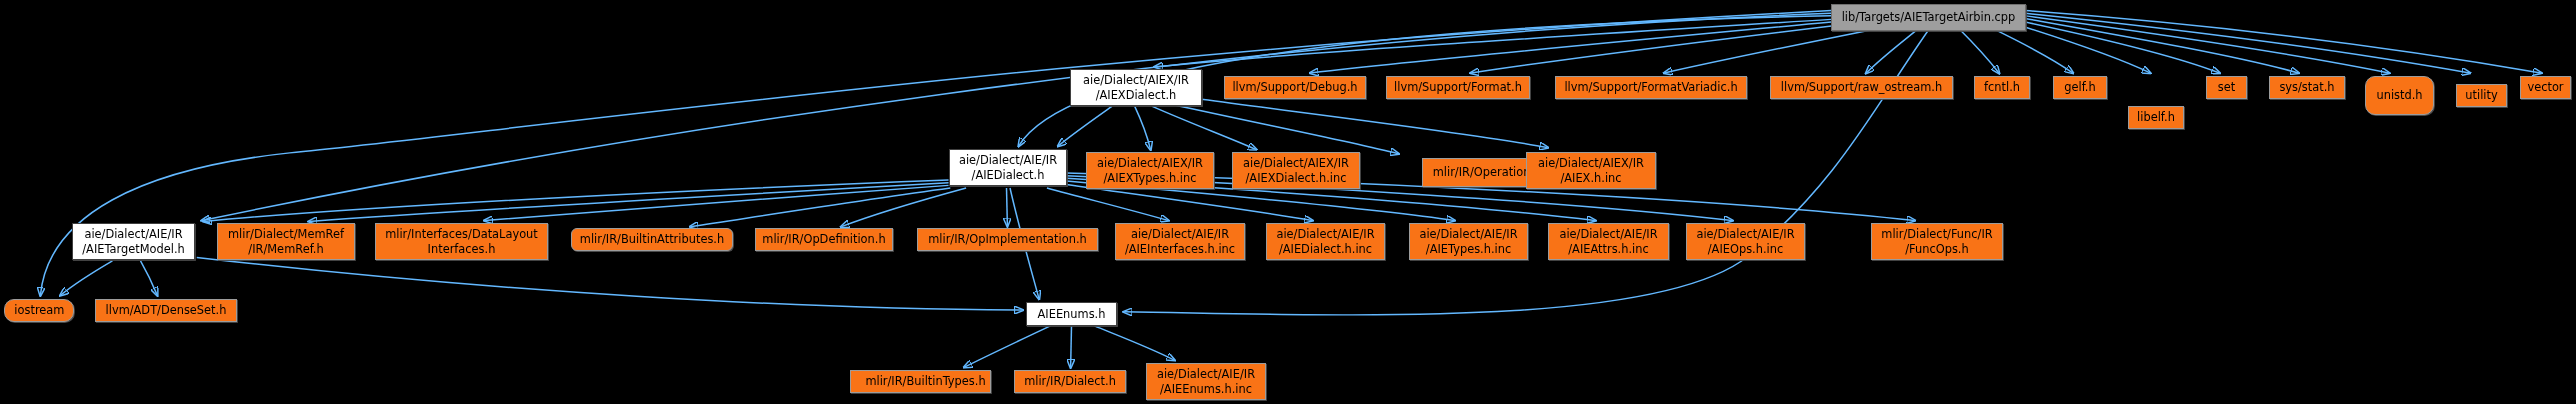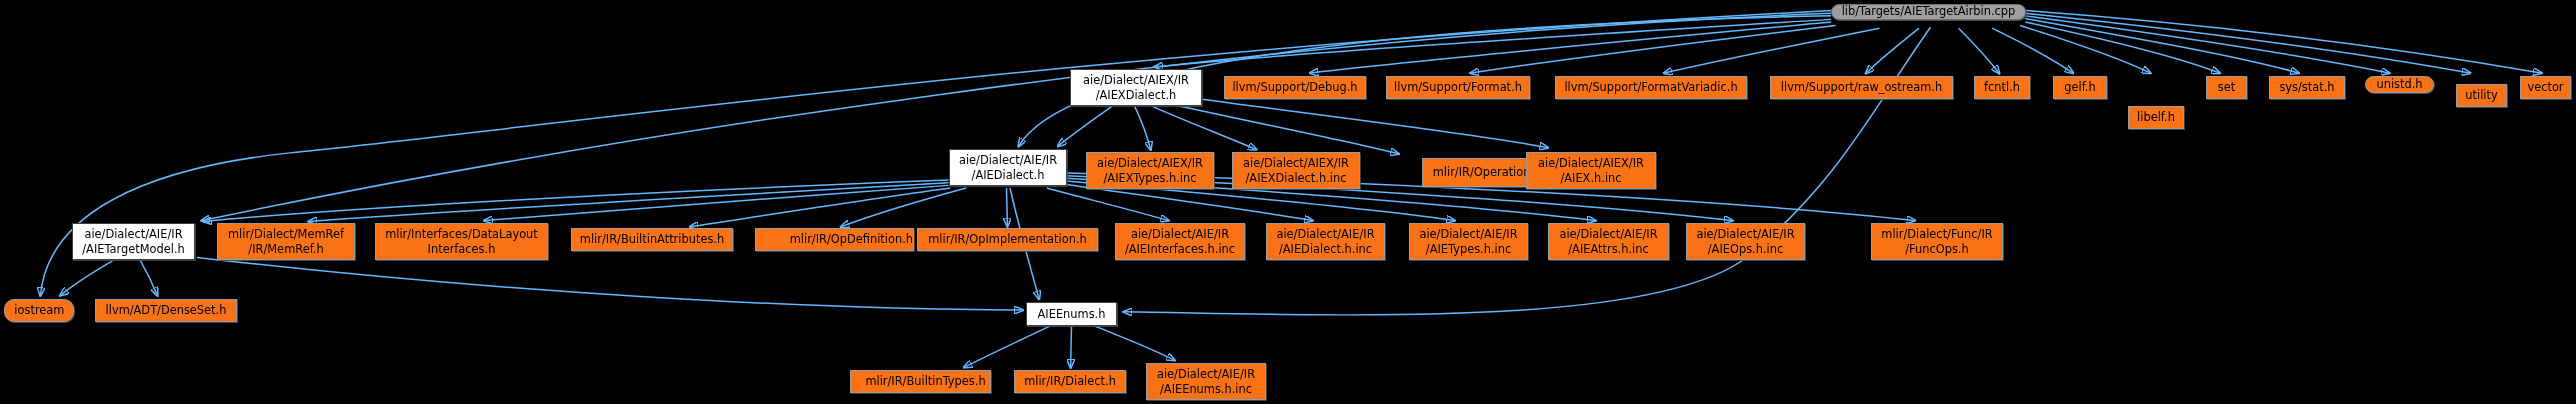--- a/index.html
+++ b/index.html
@@ -86,21 +86,21 @@
     <path d="M 1214,197 C 1550,206 1962,227 2180,251" marker-end="url(#ah)"></path>
     <path d="M 1150,214 C 1160,258 1172,300 1183,340" marker-end="url(#ah)"></path>
     <path d="M 128,297 C 104,311 84,324 69,336" marker-end="url(#ah)"></path>
     <path d="M 160,297 C 168,311 174,324 179,336" marker-end="url(#ah)"></path>
     <path d="M 224,293 C 560,332 910,352 1164,353" marker-end="url(#ah)"></path>
     <path d="M 1196,371 C 1162,387 1124,405 1098,418" marker-end="url(#ah)"></path>
     <path d="M 1220,371 L 1219,418" marker-end="url(#ah)"></path>
     <path d="M 1246,371 C 1278,384 1312,397 1337,410" marker-end="url(#ah)"></path>
   </svg>
 
-  <div class="node root" style="left:1831px;top:3.5px;width:195px;height:16px;border-radius:10px;">
+  <div class="node root" style="left:1831px;top:3.5px;width:195px;height:27px;">
       <span>lib/Targets/AIETargetAirbin.cpp</span>
     </div>
 
   <div class="node white" style="left:1070px;top:69px;width:132px;height:37px;">
       <span>aie/Dialect/AIEX/IR</span>
       <span>/AIEXDialect.h</span>
     </div>
   <div class="node" style="left:1224px;top:76px;width:142px;height:23px;">
       <span>llvm/Support/Debug.h</span>
     </div>
@@ -121,21 +121,21 @@
     </div>
   <div class="node" style="left:2128px;top:76px;width:56px;height:23px;margin-top:30px;">
       <span>libelf.h</span>
     </div>
   <div class="node" style="left:2206px;top:76px;width:41px;height:23px;">
       <span>set</span>
     </div>
   <div class="node" style="left:2269px;top:76px;width:76px;height:23px;">
       <span>sys/stat.h</span>
     </div>
-  <div class="node" style="left:2365px;top:76px;width:69px;height:17px;border-radius:10px;">
+  <div class="node" style="left:2365px;top:76px;width:69px;height:39px;border-radius:10px;">
       <span>unistd.h</span>
     </div>
   <div class="node" style="left:2456px;top:76px;width:51px;height:23px;margin-top:8px;">
       <span>utility</span>
     </div>
   <div class="node" style="left:2520px;top:76px;width:51px;height:23px;">
       <span>vector</span>
     </div>
 
   <div class="node white" style="left:949px;top:149px;width:118px;height:37px;">
@@ -163,24 +163,24 @@
       <span>/AIETargetModel.h</span>
     </div>
   <div class="node" style="left:217px;top:223px;width:138px;height:37px;">
       <span>mlir/Dialect/MemRef</span>
       <span>/IR/MemRef.h</span>
     </div>
   <div class="node" style="left:375px;top:223px;width:173px;height:37px;">
       <span>mlir/Interfaces/DataLayout</span>
       <span>Interfaces.h</span>
     </div>
-  <div class="node" style="left:571px;top:228px;width:162px;height:23px;">
+  <div class="node" style="left:571px;top:228px;width:162px;height:23px;border-radius:6px;">
       <span>mlir/IR/BuiltinAttributes.h</span>
     </div>
-  <div class="node" style="left:755px;top:228px;width:159px;height:23px;align-items:flex-end;">
+  <div class="node" style="left:755px;top:228px;width:138px;height:23px;">
       <span>mlir/IR/OpDefinition.h</span>
     </div>
   <div class="node" style="left:917px;top:228px;width:181px;height:23px;">
       <span>mlir/IR/OpImplementation.h</span>
     </div>
   <div class="node" style="left:1115px;top:223px;width:130px;height:37px;">
       <span>aie/Dialect/AIE/IR</span>
       <span>/AIEInterfaces.h.inc</span>
     </div>
   <div class="node" style="left:1266px;top:223px;width:119px;height:37px;">

